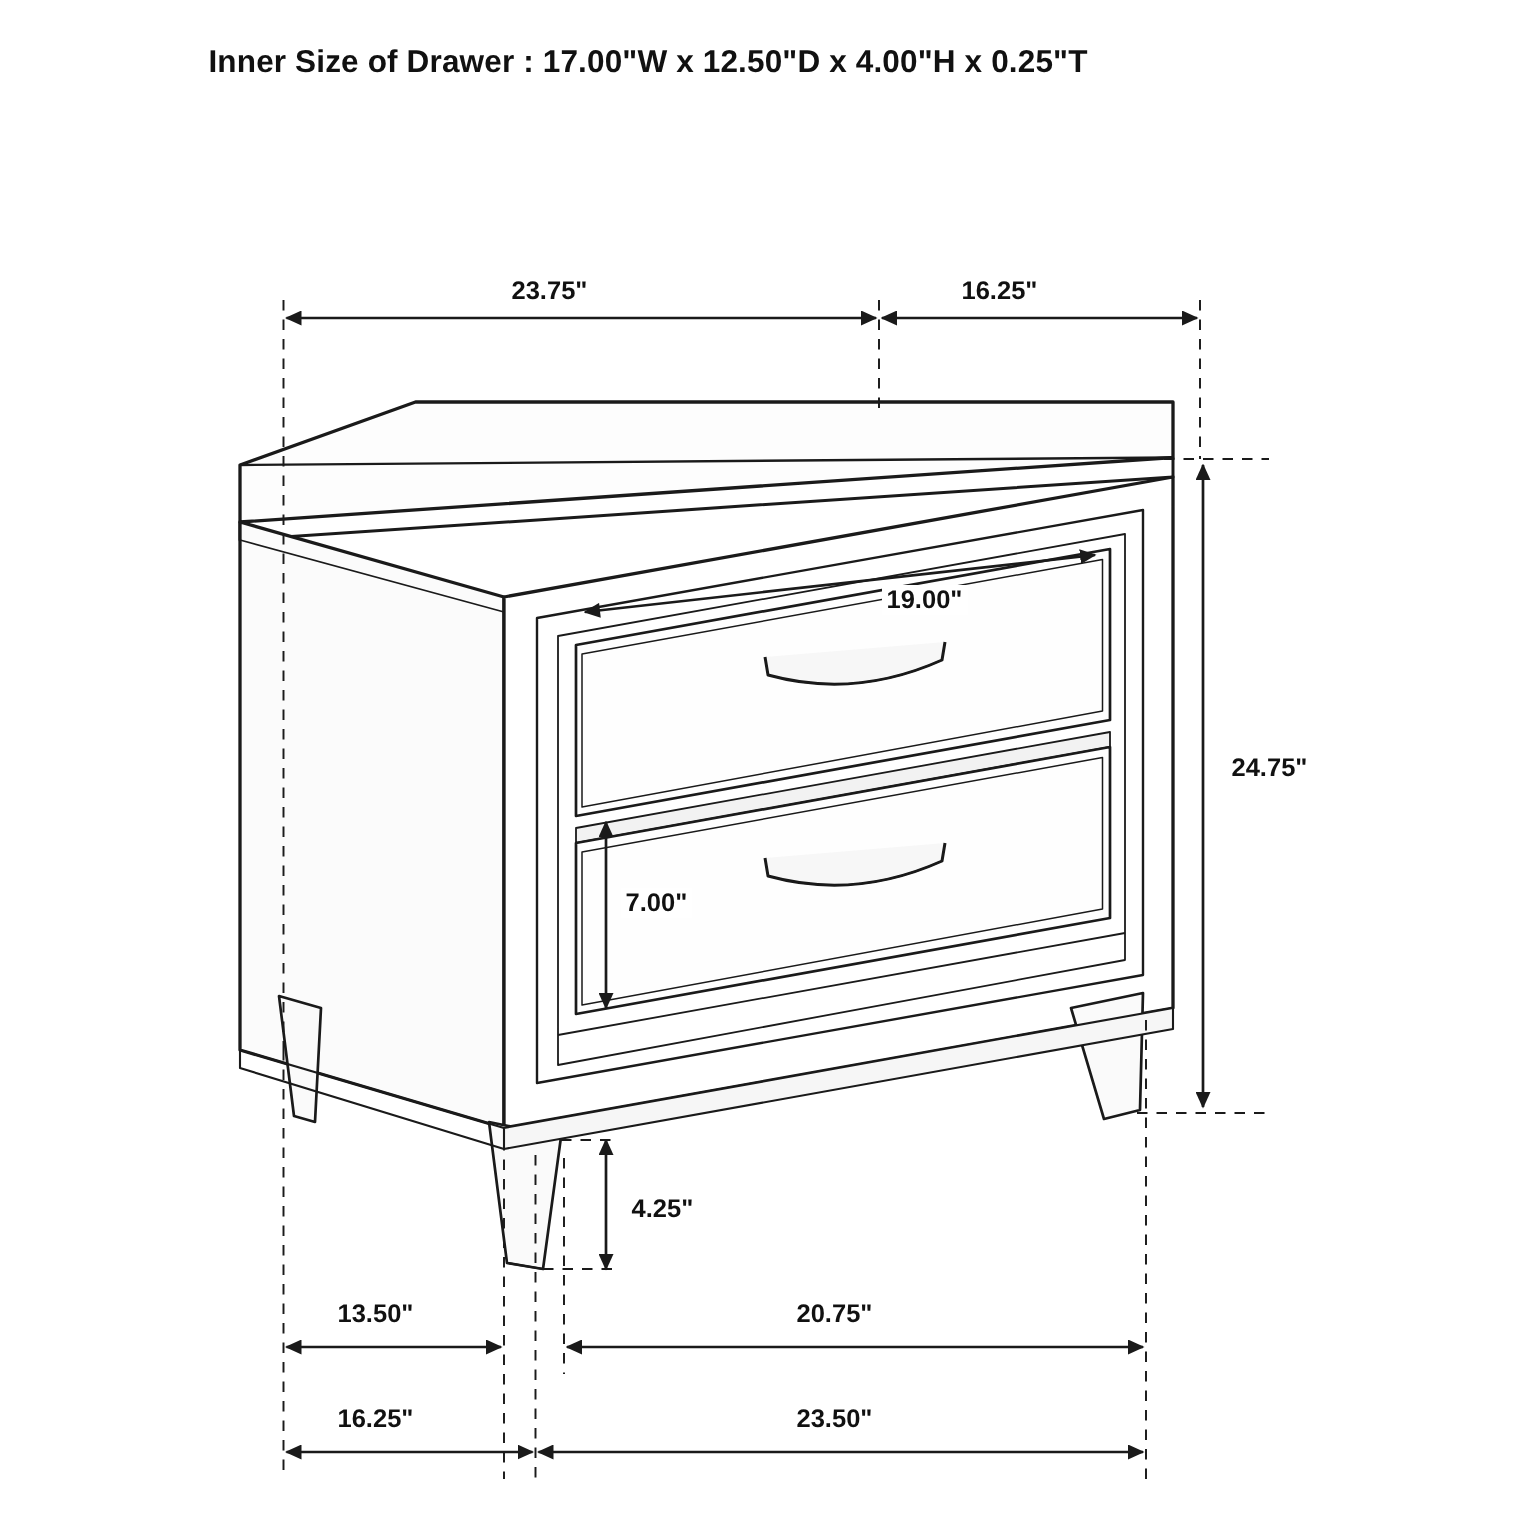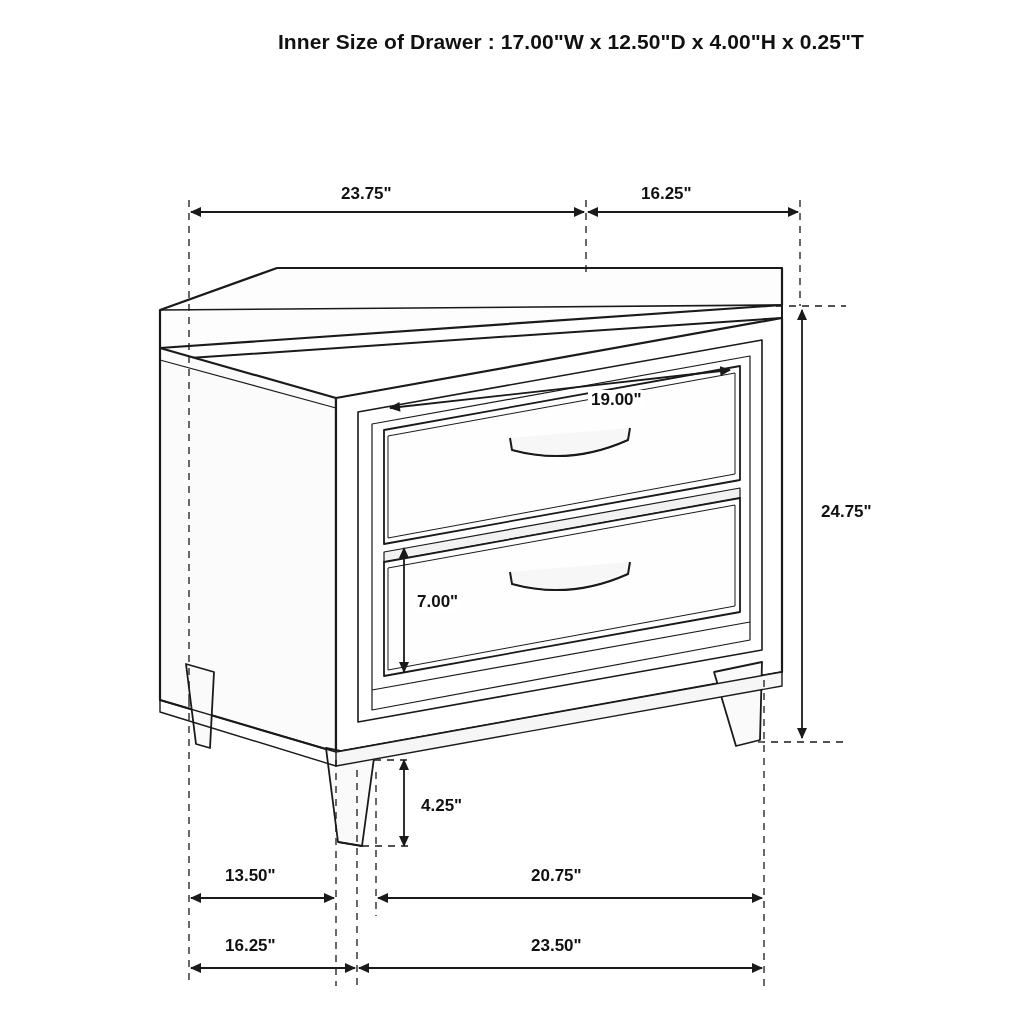--- a/index.html
+++ b/index.html
@@ -18,21 +18,21 @@
   #stage {
     position: relative;
     width: 1024px;
     height: 1024px;
   }
   .title {
     position: absolute;
     top: 30px;
     left: 0;
     width: 864px;
-    text-align: right;
+    text-align: center;
     font-size: 21px;
     font-weight: bold;
     letter-spacing: 0.1px;
     color: #111111;
   }
   svg.diagram {
     position: absolute;
     top: 0;
     left: 0;
     width: 1024px;

